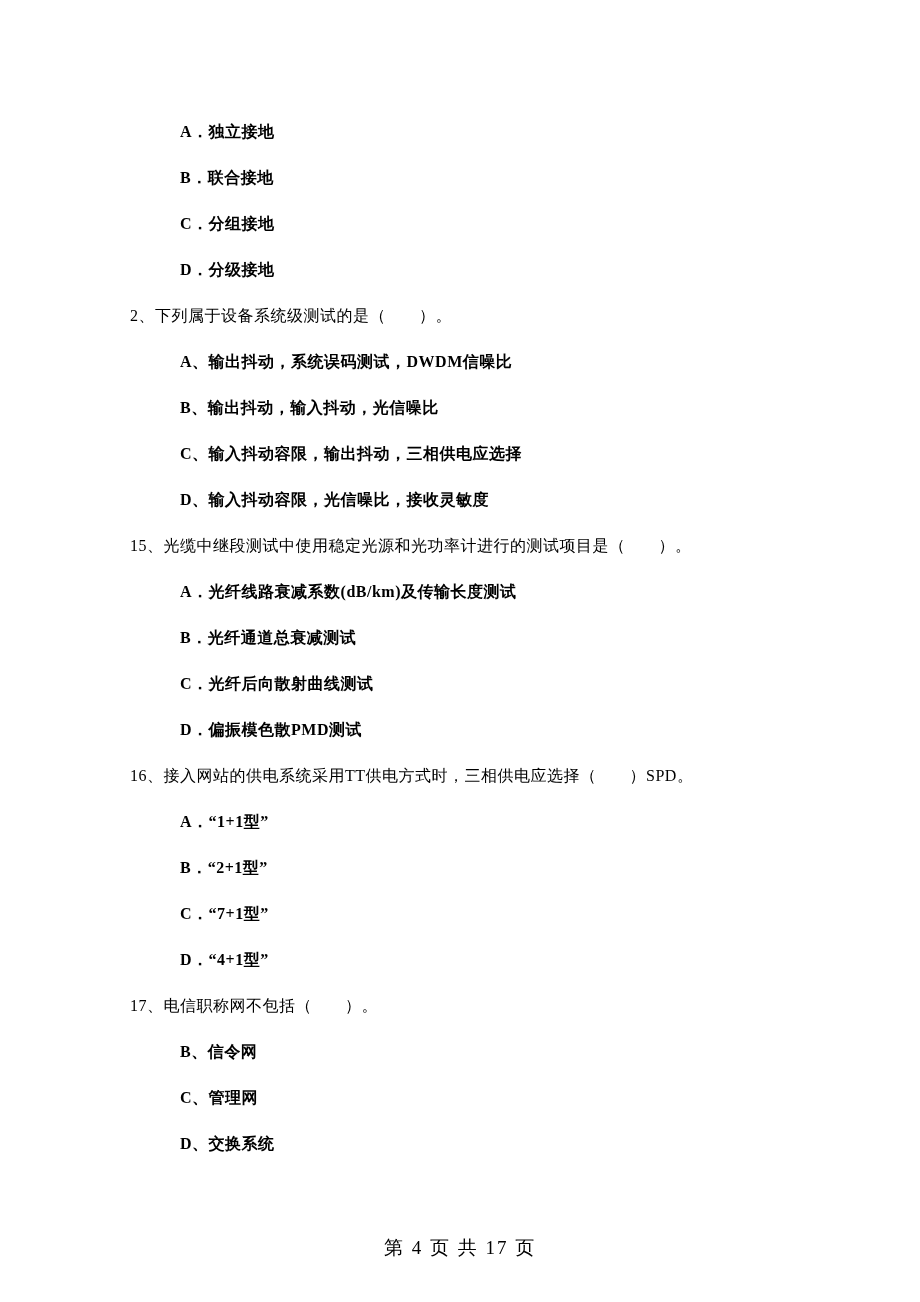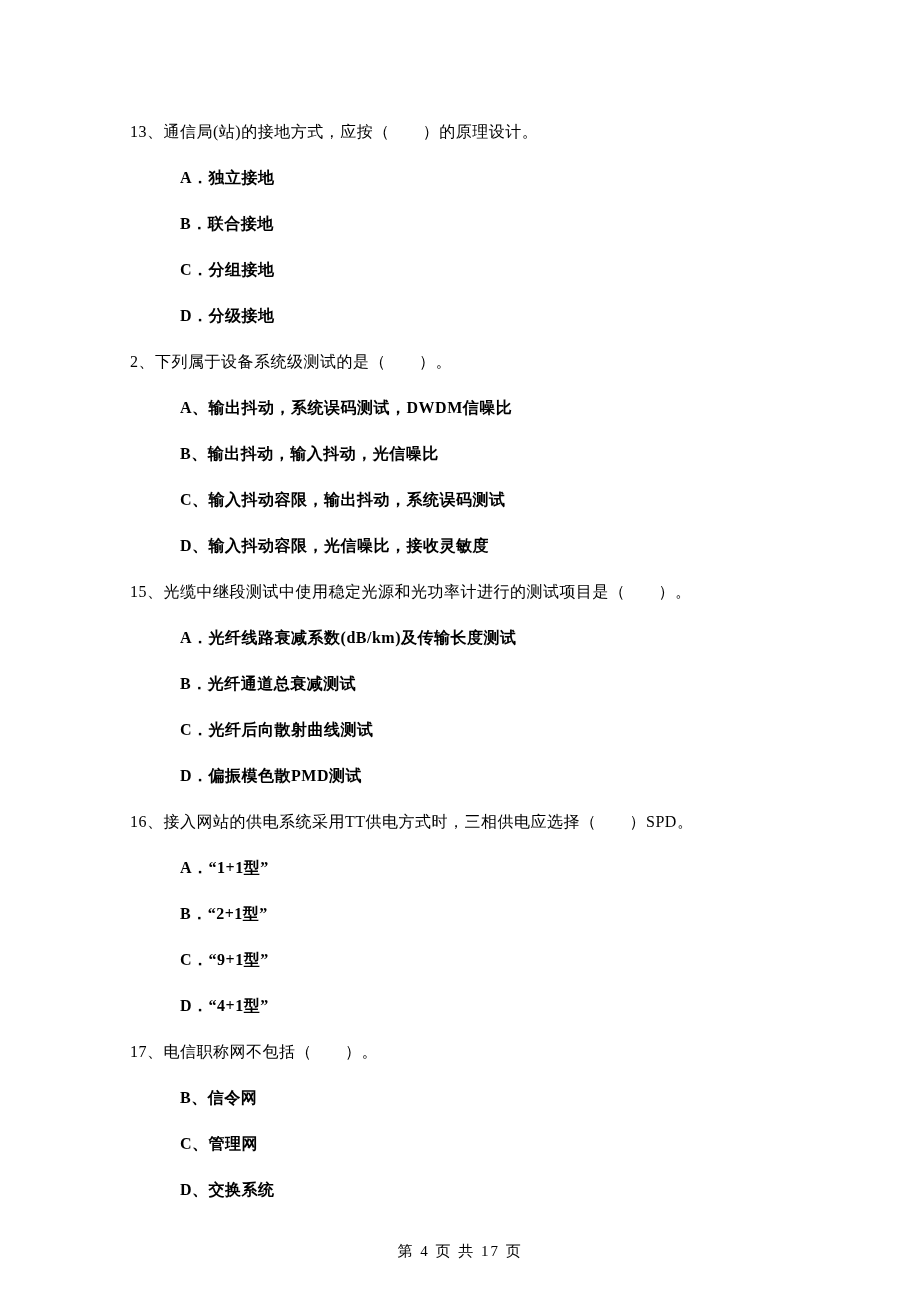--- a/index.html
+++ b/index.html
@@ -33,65 +33,64 @@
     margin-bottom: 22px;
     letter-spacing: 0.5px;
     font-weight: bold;
   }
   .footer {
     position: absolute;
     bottom: 40px;
     left: 0;
     right: 0;
     text-align: center;
-    font-size: 15px;
+    font-size: 19px;
     letter-spacing: 2px;
   }
 </style>
 </head>
 <body>
 
 <div class="page">
 
   <div class="question">
-    <p class="q-stem">13、通信局(站)的接地方式，应按（　　）的原理设计。</p>
     <div class="options">
       <div class="option">A．独立接地</div>
       <div class="option">B．联合接地</div>
       <div class="option">C．分组接地</div>
       <div class="option">D．分级接地</div>
     </div>
   </div>
 
   <div class="question">
     <p class="q-stem">2、下列属于设备系统级测试的是（　　）。</p>
     <div class="options">
       <div class="option">A、输出抖动，系统误码测试，DWDM信噪比</div>
       <div class="option">B、输出抖动，输入抖动，光信噪比</div>
-      <div class="option">C、输入抖动容限，输出抖动，系统误码测试</div>
+      <div class="option">C、输入抖动容限，输出抖动，三相供电应选择</div>
       <div class="option">D、输入抖动容限，光信噪比，接收灵敏度</div>
     </div>
   </div>
 
   <div class="question">
     <p class="q-stem">15、光缆中继段测试中使用稳定光源和光功率计进行的测试项目是（　　）。</p>
     <div class="options">
       <div class="option">A．光纤线路衰减系数(dB/km)及传输长度测试</div>
       <div class="option">B．光纤通道总衰减测试</div>
       <div class="option">C．光纤后向散射曲线测试</div>
       <div class="option">D．偏振模色散PMD测试</div>
     </div>
   </div>
 
   <div class="question">
     <p class="q-stem">16、接入网站的供电系统采用TT供电方式时，三相供电应选择（　　）SPD。</p>
     <div class="options">
       <div class="option">A．“1+1型”</div>
       <div class="option">B．“2+1型”</div>
-      <div class="option">C．“9+1型”</div>
+      <div class="option">C．“7+1型”</div>
       <div class="option">D．“4+1型”</div>
     </div>
   </div>
 
   <div class="question">
     <p class="q-stem">17、电信职称网不包括（　　）。</p>
     <div class="options">
       <div class="option">B、信令网</div>
       <div class="option">C、管理网</div>
       <div class="option">D、交换系统</div>

